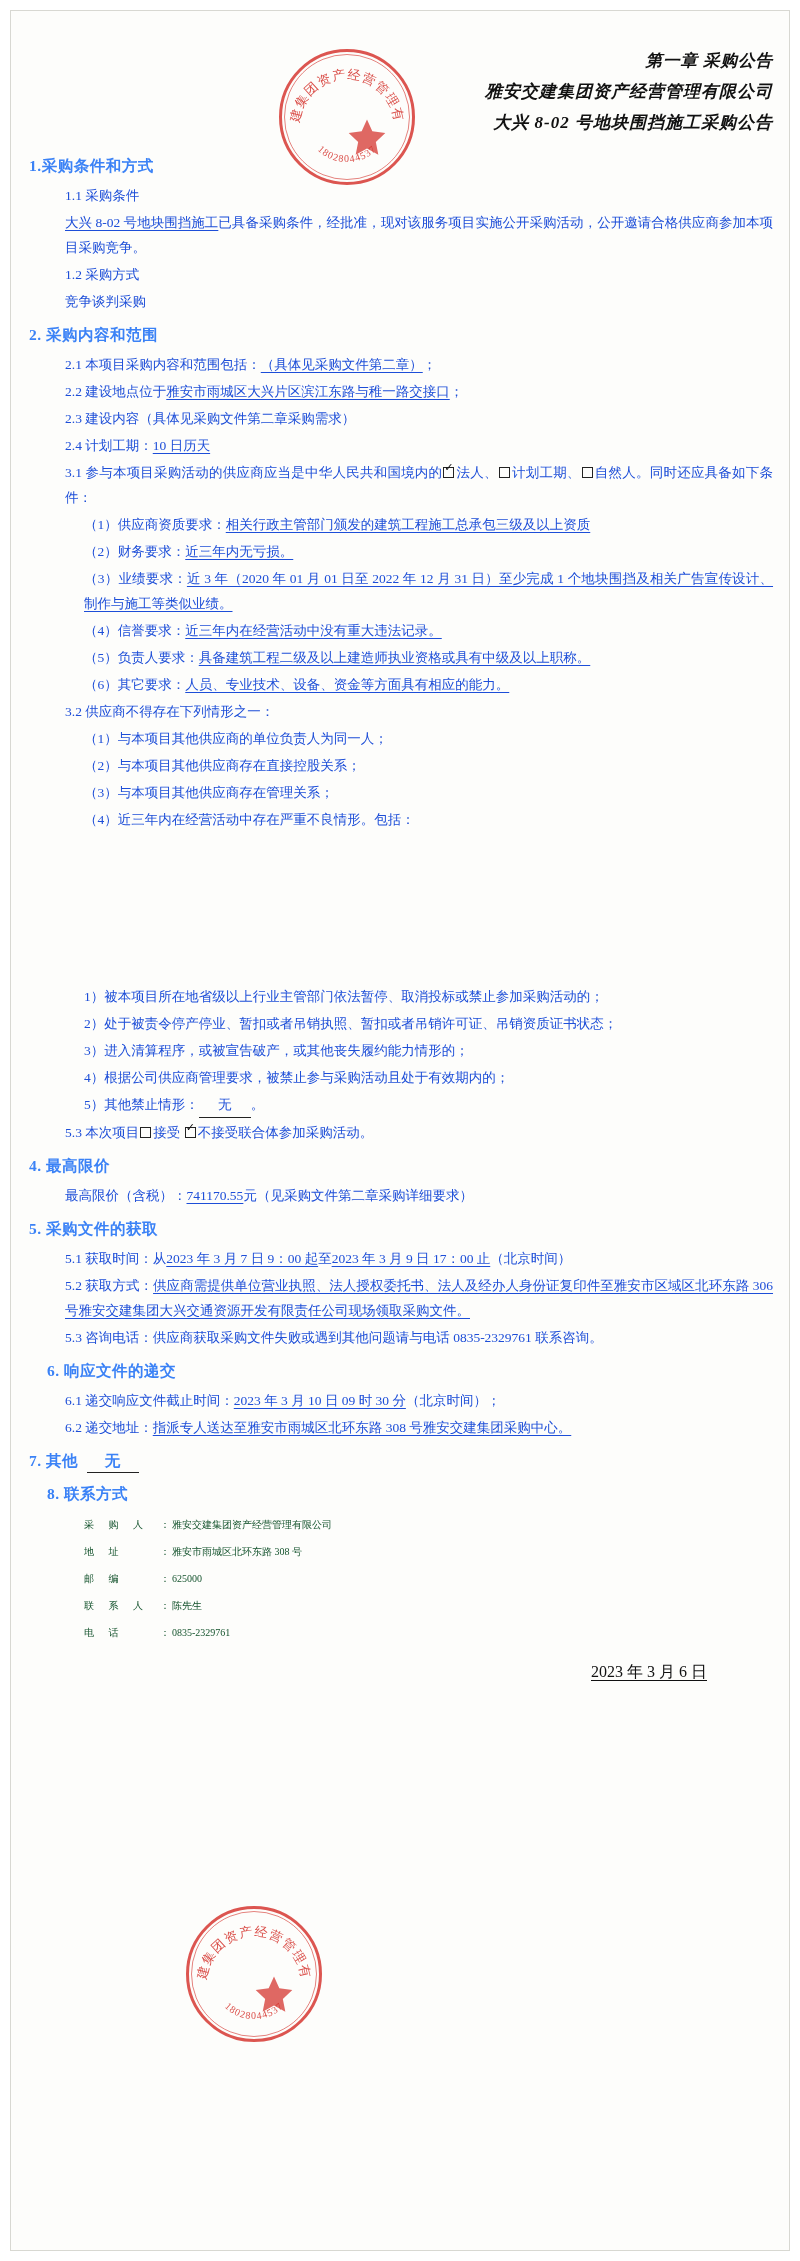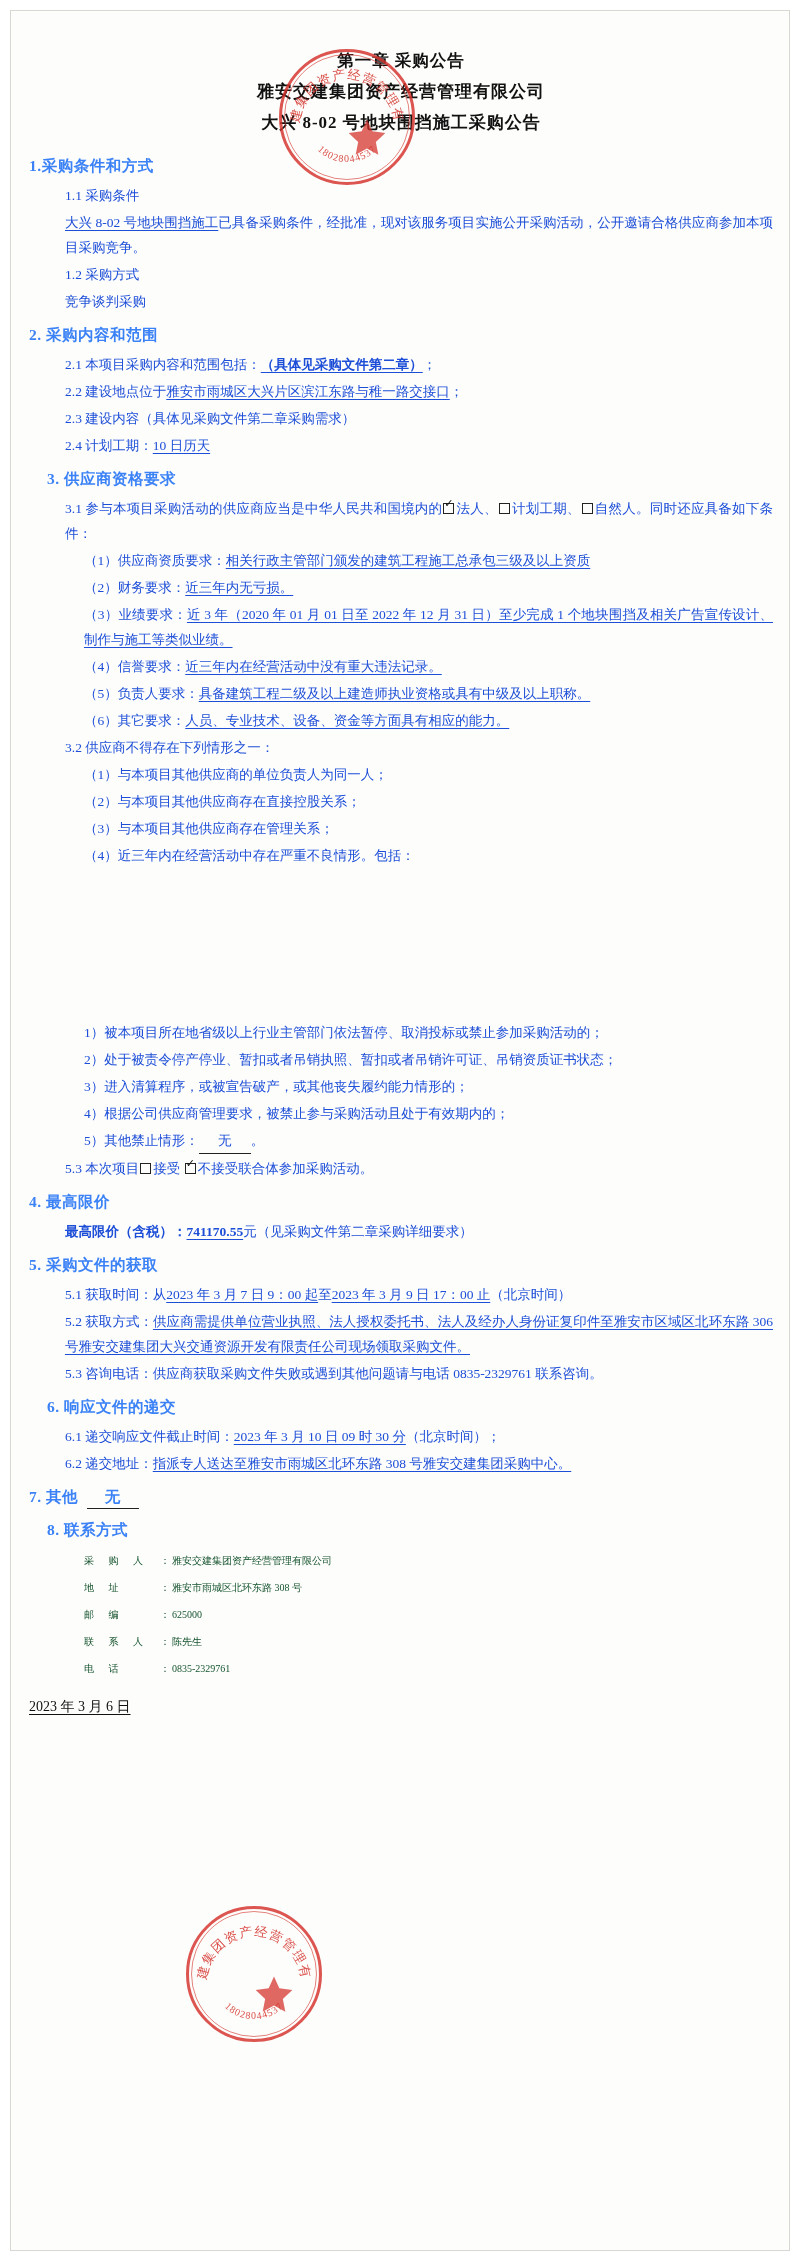--- a/index.html
+++ b/index.html
@@ -28,22 +28,23 @@
     border: 1px solid #d8d8d2;
     box-sizing: border-box;
   }
   .content {
     position: absolute;
     left: 18px;
     top: 34px;
     width: 744px;
   }
   .title-block {
-    text-align: center;
+    text-align: right;
     margin-bottom: 18px;
+    font-style: italic;
   }
   .title-line {
     font-size: 17px;
     font-weight: bold;
     letter-spacing: 1px;
     line-height: 31px;
     color: #111;
   }
   .title-line.t1 { font-size: 16.5px; }
   h2.sec {
@@ -62,21 +63,21 @@
     color: #1d4ed8;
     text-align: justify;
   }
   .i1 { padding-left: 36px; }
   .i2 { padding-left: 55px; }
   .i3 { padding-left: 36px; }
   .u {
     text-decoration: underline;
     text-underline-offset: 3px;
   }
-  .b { font-weight: bold; }
+  .b { font-weight: normal; }
   .blank-u {
     display: inline-block;
     min-width: 52px;
     border-bottom: 1px solid #222;
     text-align: center;
   }
   .checkbox {
     display: inline-block;
     width: 9px;
     height: 9px;
@@ -103,21 +104,22 @@
   }
   .contact-row { display: flex; }
   .contact-label {
     width: 76px;
     letter-spacing: 6px;
     flex: 0 0 auto;
   }
   .contact-sep { width: 12px; flex: 0 0 auto; }
   .contact-val { flex: 1 1 auto; }
   .date-line {
-    font-size: 14px;
+    text-align: right;
+    font-size: 16px;
     padding-right: 66px;
     margin-top: 16px;
     color: #111;
   }
   .date-line .u { padding-bottom: 1px; }
 
   
   .seal {
     position: absolute;
     border-radius: 50%;
@@ -174,21 +176,20 @@
       <p class="para i1">1.2 采购方式</p>
       <p class="para i1">竞争谈判采购</p>
 
       <h2 class="sec"><span>2.</span> <span>采购内容和范围</span></h2>
 
       <p class="para i1"><span>2.1 本项目采购内容和范围包括：</span><span class="u b">（具体见采购文件第二章）</span><span>；</span></p>
       <p class="para i1"><span>2.2 建设地点位于</span><span class="u">雅安市雨城区大兴片区滨江东路与稚一路交接口</span><span>；</span></p>
       <p class="para i1">2.3 建设内容（具体见采购文件第二章采购需求）</p>
       <p class="para i1"><span>2.4 计划工期：</span><span class="u">10 日历天</span></p>
 
-      <h2 class="sec indent"><span>3.</span>  <span>供应商资格要求</span></h2>
 
       <p class="para i1"><span>3.1 参与本项目采购活动的供应商应当是中华人民共和国境内的</span><span class="checkbox checked"></span><span>法人、</span><span class="checkbox"></span><span>计划工期、</span><span class="checkbox"></span><span>自然人。同时还应具备如下条件：</span></p>
 
       <p class="para i2"><span>（1）</span><span>供应商资质要求：</span><span class="u">相关行政主管部门颁发的建筑工程施工总承包三级及以上资质</span></p>
       <p class="para i2"><span>（2）</span><span>财务要求：</span><span class="u">近三年内无亏损。</span></p>
       <p class="para i2"><span>（3）</span><span>业绩要求：</span><span class="u">近 3 年（2020 年 01 月 01 日至 2022 年 12 月 31 日）至少完成 1 个地块围挡及相关广告宣传设计、制作与施工等类似业绩。</span></p>
       <p class="para i2"><span>（4）</span><span>信誉要求：</span><span class="u">近三年内在经营活动中没有重大违法记录。</span></p>
       <p class="para i2"><span>（5）</span><span>负责人要求：</span><span class="u">具备建筑工程二级及以上建造师执业资格或具有中级及以上职称。</span></p>
       <p class="para i2"><span>（6）</span><span>其它要求：</span><span class="u">人员、专业技术、设备、资金等方面具有相应的能力。</span></p>
 

